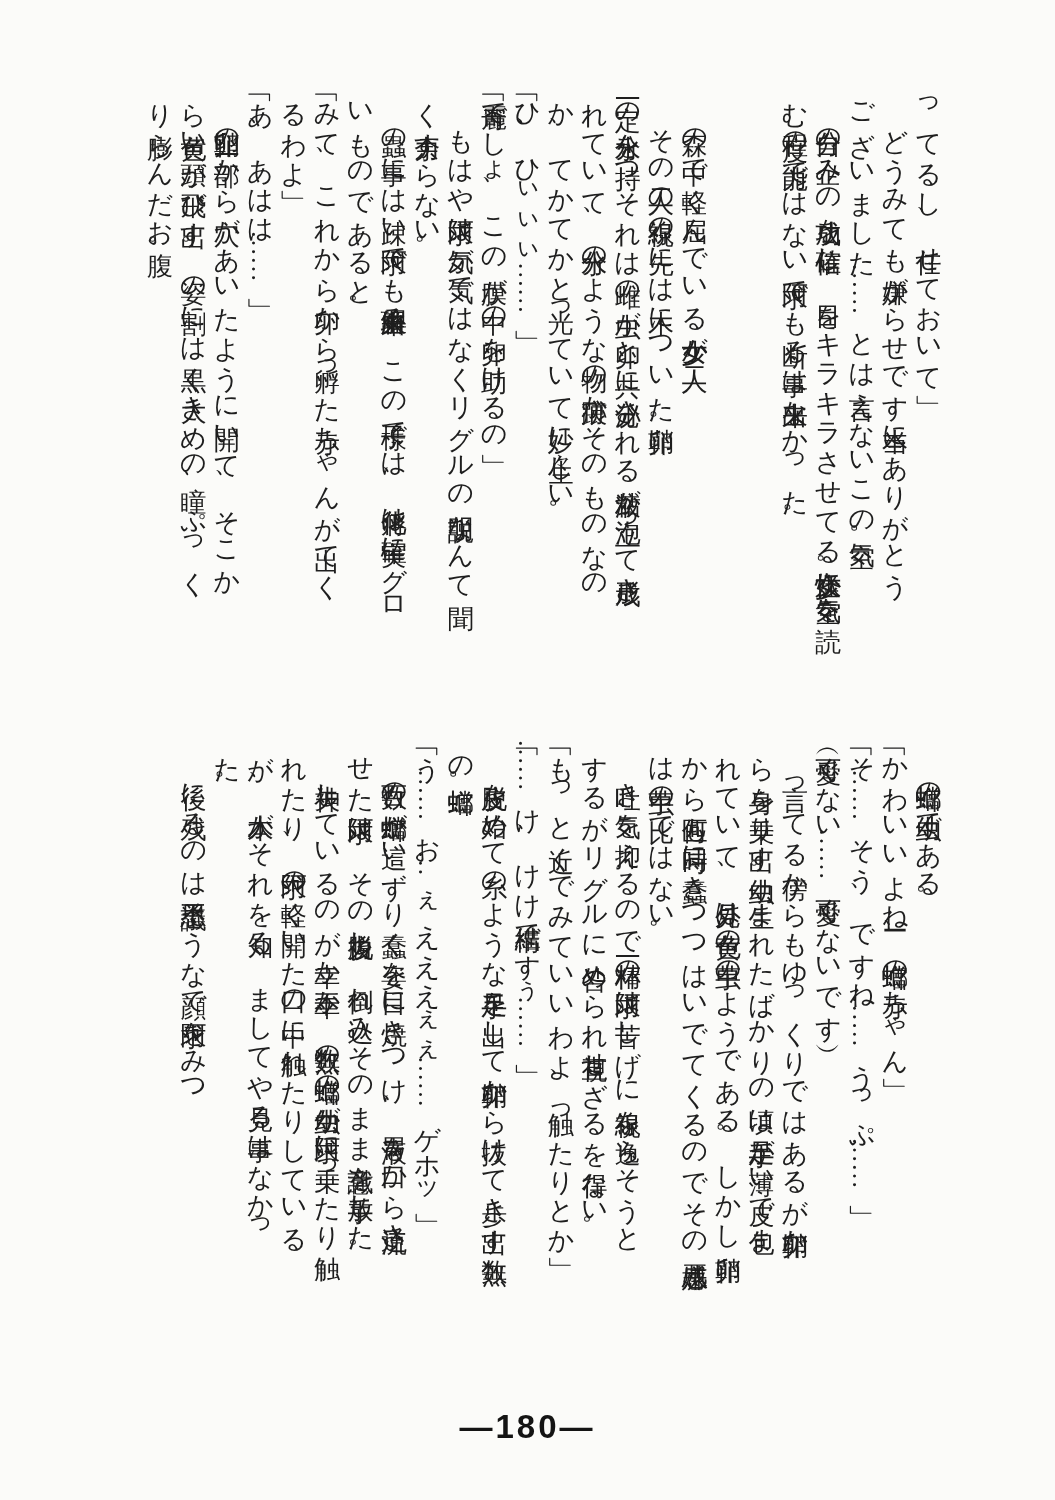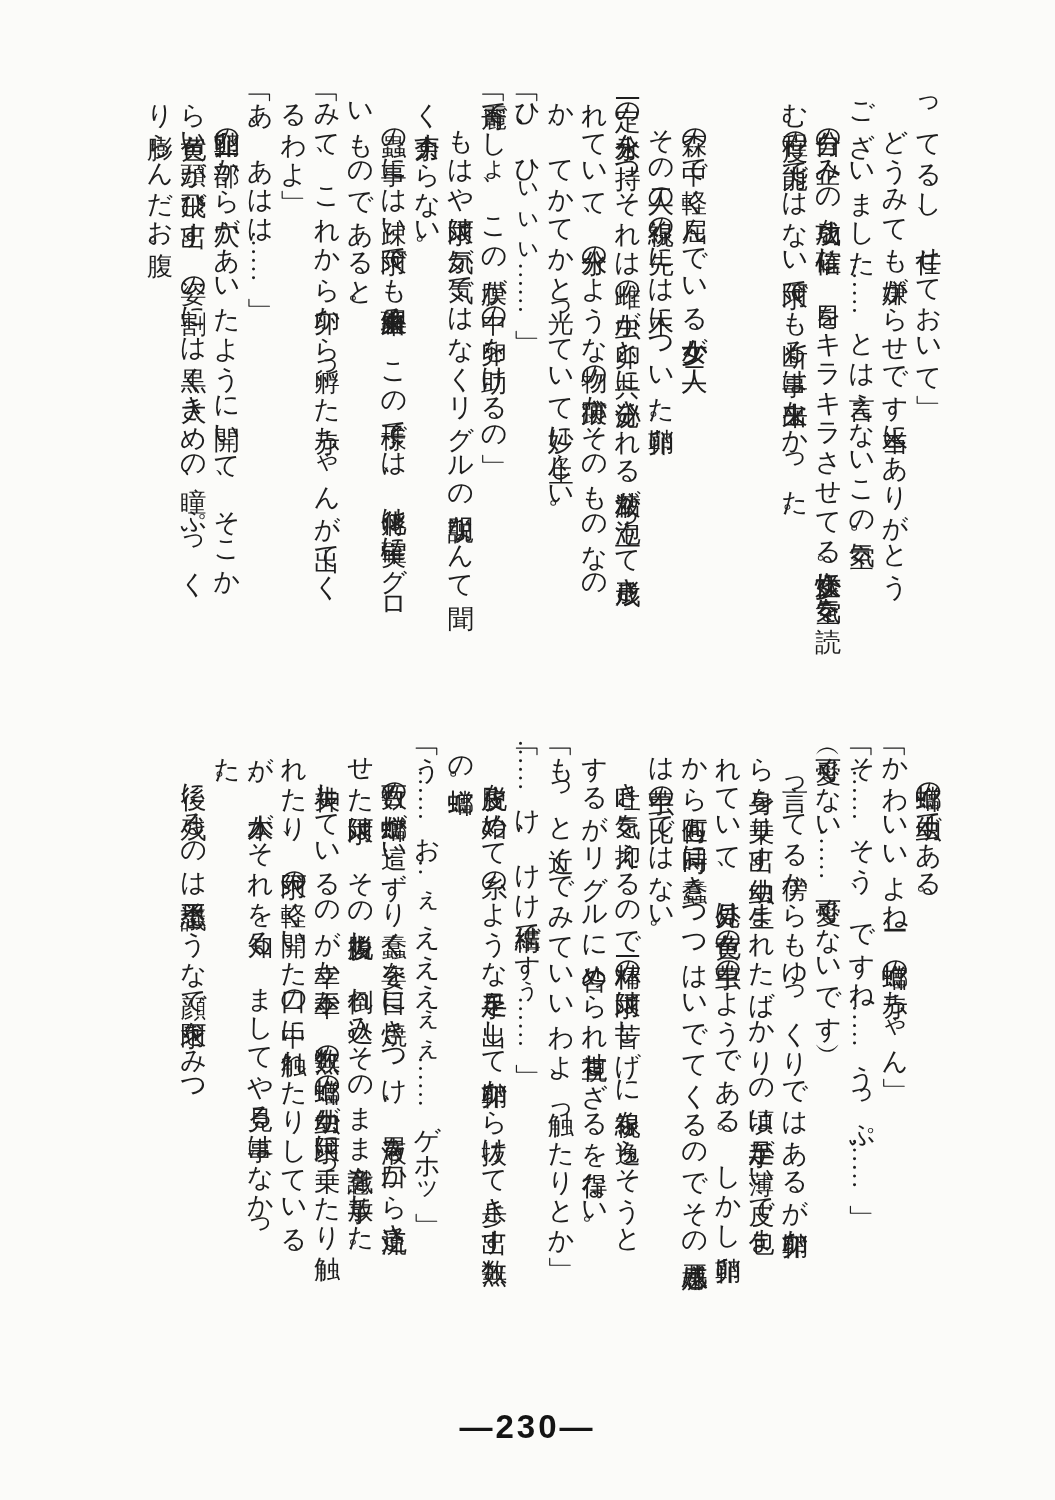--- a/index.html
+++ b/index.html
@@ -79,14 +79,14 @@
       <p class="para indent">吐き気を抑えるので精一杯の阿求は苦しげに視線を逸らそうとするがリグルに咎められ直視せざるを得ない。</p>
       <p class="para">「もっと近くでみていいわよ、触ったりとか」</p>
       <p class="para">「……け、けけ結構ですぅ……」</p>
       <p class="para indent">脱皮を始めて糸のような手足を出して卵鞘から抜けて歩き出す無数の蟷螂。</p>
       <p class="para">「う……お…ぇえええぇぇ……ゲホッ」</p>
       <p class="para indent">数百の蟷螂が這いずり蠢く姿を目に焼きつけ、胃液を口から逆流させた阿求は、その後脱力し、倒れ込みそのまま意識を手放した。</p>
       <p class="para indent">失神しているのが幸か不幸か、無数の蟷螂の幼虫が阿求に乗ったり触れたり、阿求の軽く開いた口の中に触れたりしているが、本人がそれを知る、ましてや見る事はなかった。</p>
       <p class="para indent">後に残るのは不思議そうな顔で阿求をみつ</p>
     </div>
 
-  <div class="page-number">―230―</div>
+  <div class="page-number">―180―</div>
 </div>
 
 </body></html>

